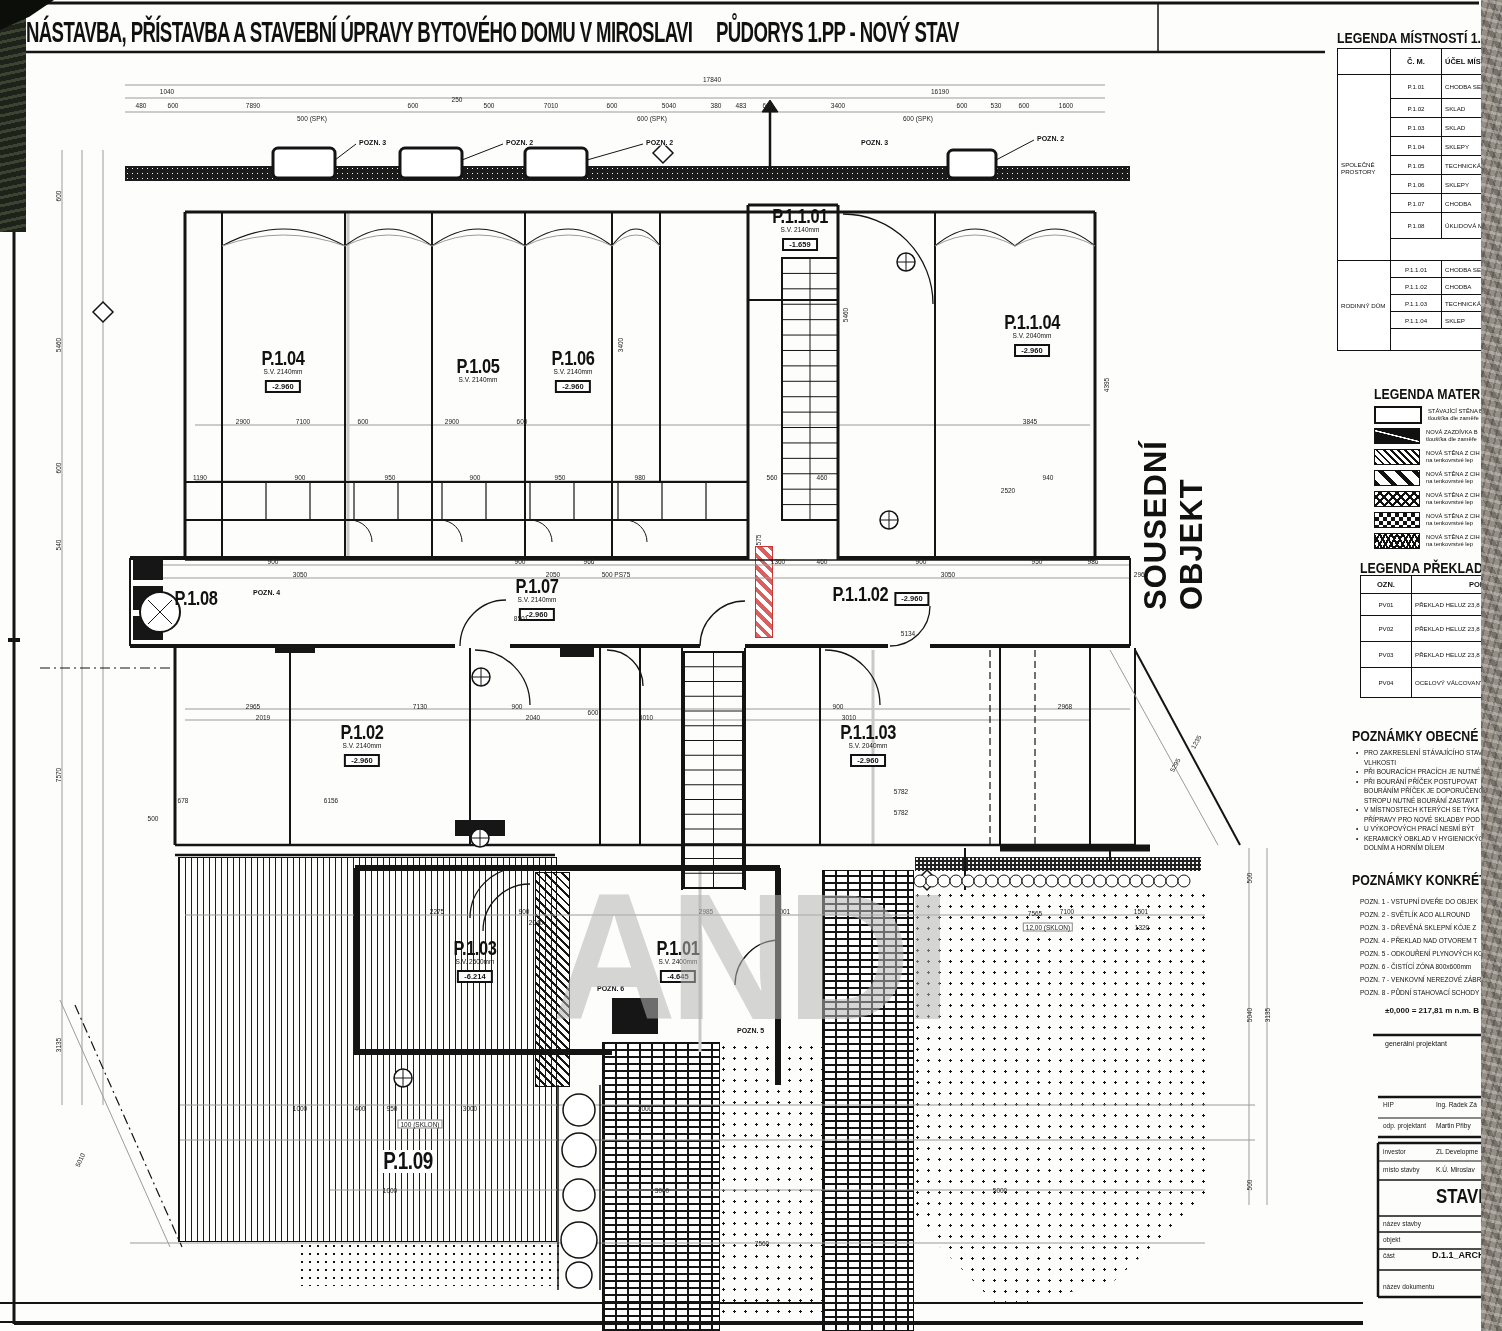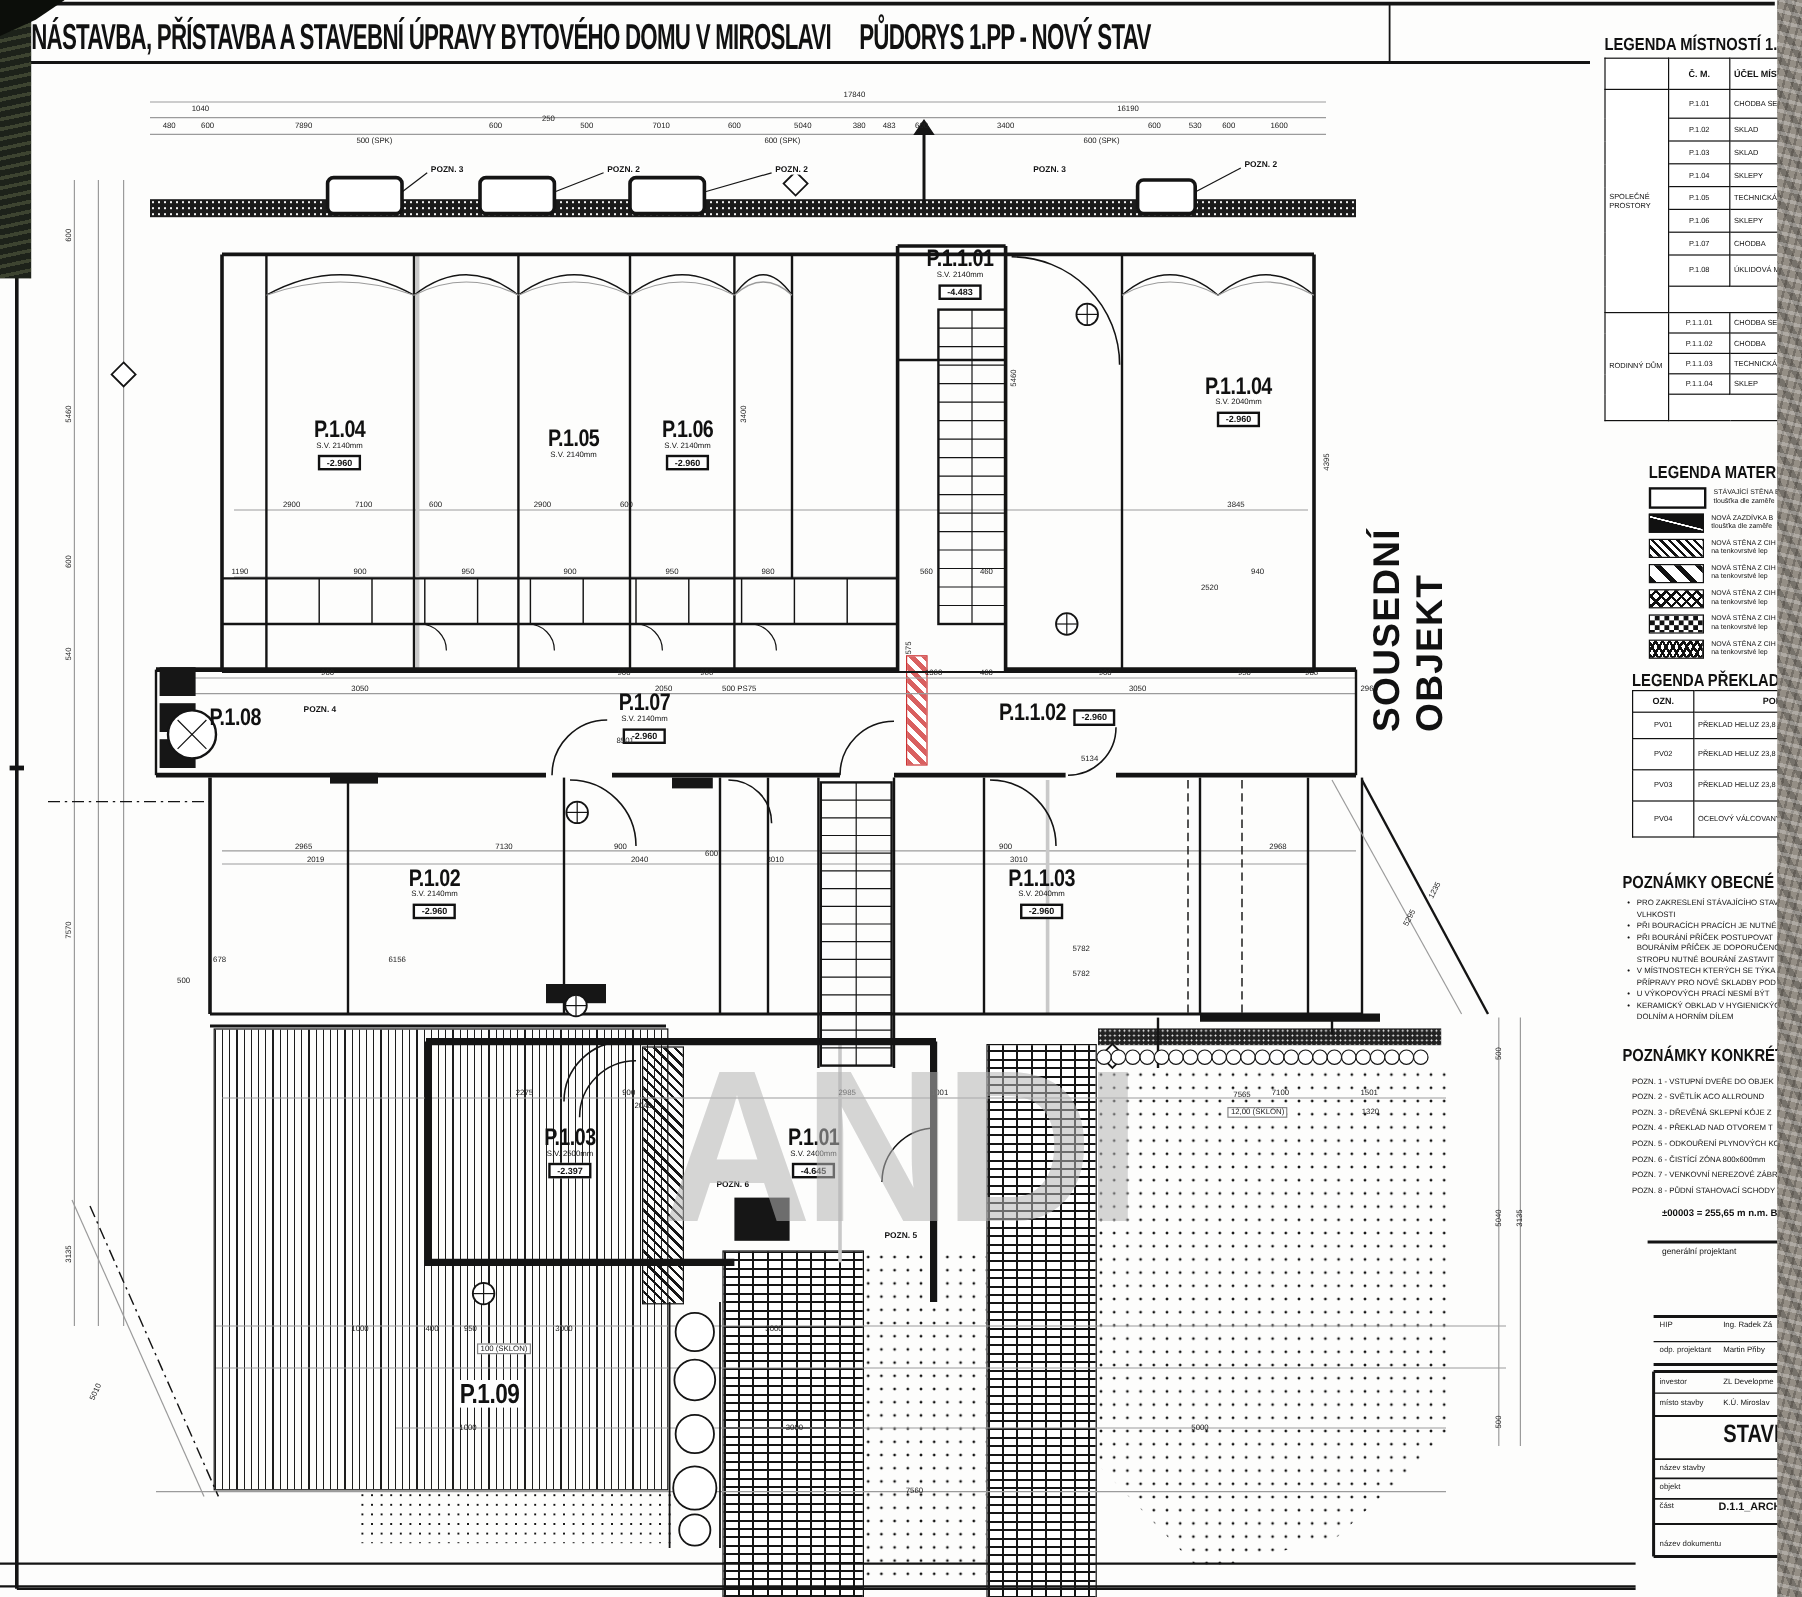--- a/index.html
+++ b/index.html
@@ -352,28 +352,28 @@
     <circle cx="1184" cy="881" r="6" stroke="#141414" stroke-width="1" fill="#fff"></circle>
     <path d="M762,112 L778,112 L770,100 Z" stroke="#141414" stroke-width="1" fill="#161616"></path>
     <circle cx="160" cy="612" r="20" stroke="#141414" stroke-width="2" fill="#fff"></circle>
     <path d="M148,600 L172,624 M148,624 L172,600" stroke="#141414" stroke-width="1" fill="none"></path>
   </svg>
 
 <div id="plan-overlay">
     <div class="room" style="left: 283px; top: 348px;"><div class="room-id">P.1.04</div><div class="room-sv">S.V. 2140mm</div><div class="room-lvl">-2.960</div></div>
     <div class="room" style="left: 478px; top: 356px;"><div class="room-id">P.1.05</div><div class="room-sv">S.V. 2140mm</div></div>
     <div class="room" style="left: 573px; top: 348px;"><div class="room-id">P.1.06</div><div class="room-sv">S.V. 2140mm</div><div class="room-lvl">-2.960</div></div>
-    <div class="room" style="left: 800px; top: 206px;"><div class="room-id">P.1.1.01</div><div class="room-sv">S.V. 2140mm</div><div class="room-lvl">-4.483</div></div>
+    <div class="room" style="left: 800px; top: 206px;"><div class="room-id">P.1.1.01</div><div class="room-sv">S.V. 2140mm</div><div class="room-lvl">-1.659</div></div>
     <div class="room" style="left: 1032px; top: 312px;"><div class="room-id">P.1.1.04</div><div class="room-sv">S.V. 2040mm</div><div class="room-lvl">-2.960</div></div>
     <div class="room" style="left: 196px; top: 588px;"><div class="room-id">P.1.08</div></div>
     <div class="room" style="left: 537px; top: 576px;"><div class="room-id">P.1.07</div><div class="room-sv">S.V. 2140mm</div><div class="room-lvl">-2.960</div></div>
     <div class="room" style="left: 878px; top: 584px;"><div class="room-id">P.1.1.02</div><div class="room-lvl">-2.960</div></div>
     <div class="room" style="left: 362px; top: 722px;"><div class="room-id">P.1.02</div><div class="room-sv">S.V. 2140mm</div><div class="room-lvl">-2.960</div></div>
     <div class="room" style="left: 868px; top: 722px;"><div class="room-id">P.1.1.03</div><div class="room-sv">S.V. 2040mm</div><div class="room-lvl">-2.960</div></div>
-    <div class="room" style="left: 475px; top: 938px;"><div class="room-id">P.1.03</div><div class="room-sv">S.V. 2500mm</div><div class="room-lvl">-2.397</div></div>
+    <div class="room" style="left: 475px; top: 938px;"><div class="room-id">P.1.03</div><div class="room-sv">S.V. 2500mm</div><div class="room-lvl">-6.214</div></div>
     <div class="room" style="left: 678px; top: 938px;"><div class="room-id">P.1.01</div><div class="room-sv">S.V. 2400mm</div><div class="room-lvl">-4.645</div></div>
     <div class="room" style="left: 408px; top: 1150px;"><div class="room-id big">P.1.09</div></div>
     <div class="dim" style="left: 712px; top: 79px;">17840</div>
     <div class="dim" style="left: 167px; top: 91px;">1040</div>
     <div class="dim" style="left: 940px; top: 91px;">16190</div>
     <div class="dim" style="left: 141px; top: 105px;">480</div>
     <div class="dim" style="left: 173px; top: 105px;">600</div>
     <div class="dim" style="left: 253px; top: 105px;">7890</div>
     <div class="dim" style="left: 413px; top: 105px;">600</div>
     <div class="dim" style="left: 457px; top: 99px;">250</div>
@@ -690,21 +690,21 @@
     <div>POZN. 1 - VSTUPNÍ DVEŘE DO OBJEK</div>
     <div>POZN. 2 - SVĚTLÍK ACO ALLROUND</div>
     <div>POZN. 3 - DŘEVĚNÁ SKLEPNÍ KÓJE Z</div>
     <div>POZN. 4 - PŘEKLAD NAD OTVOREM T</div>
     <div>POZN. 5 - ODKOUŘENÍ PLYNOVÝCH KO</div>
     <div>POZN. 6 - ČISTÍCÍ ZÓNA 800x600mm</div>
     <div>POZN. 7 - VENKOVNÍ NEREZOVÉ ZÁBR</div>
     <div>POZN. 8 - PŮDNÍ STAHOVACÍ SCHODY</div>
   </div>
 
-<div class="tb-text" style="left:1385px;top:1006px;font-size:8px;font-weight:bold">±00003 = 255,65   m n.m. B</div>
+<div class="tb-text" style="left:1385px;top:1006px;font-size:8px;font-weight:bold">±0,000 = 217,81   m n.m. B</div>
 <div class="tb-text" style="left:1385px;top:1040px;font-size:7px">generální projektant</div>
 <div id="titleblock-holder">
     <div class="tb-text tb-label" style="left: 1383px; top: 1101px;">HIP</div>
     <div class="tb-text" style="left: 1436px; top: 1101px;">Ing. Radek Zá</div>
     <div class="tb-text tb-label" style="left: 1383px; top: 1122px;">odp. projektant</div>
     <div class="tb-text" style="left: 1436px; top: 1122px;">Martin Přiby</div>
     <div class="tb-text tb-label" style="left: 1383px; top: 1148px;">investor</div>
     <div class="tb-text" style="left: 1436px; top: 1148px;">ZL Developme</div>
     <div class="tb-text tb-label" style="left: 1383px; top: 1166px;">místo stavby</div>
     <div class="tb-text" style="left: 1436px; top: 1166px;">K.Ú. Miroslav</div>

